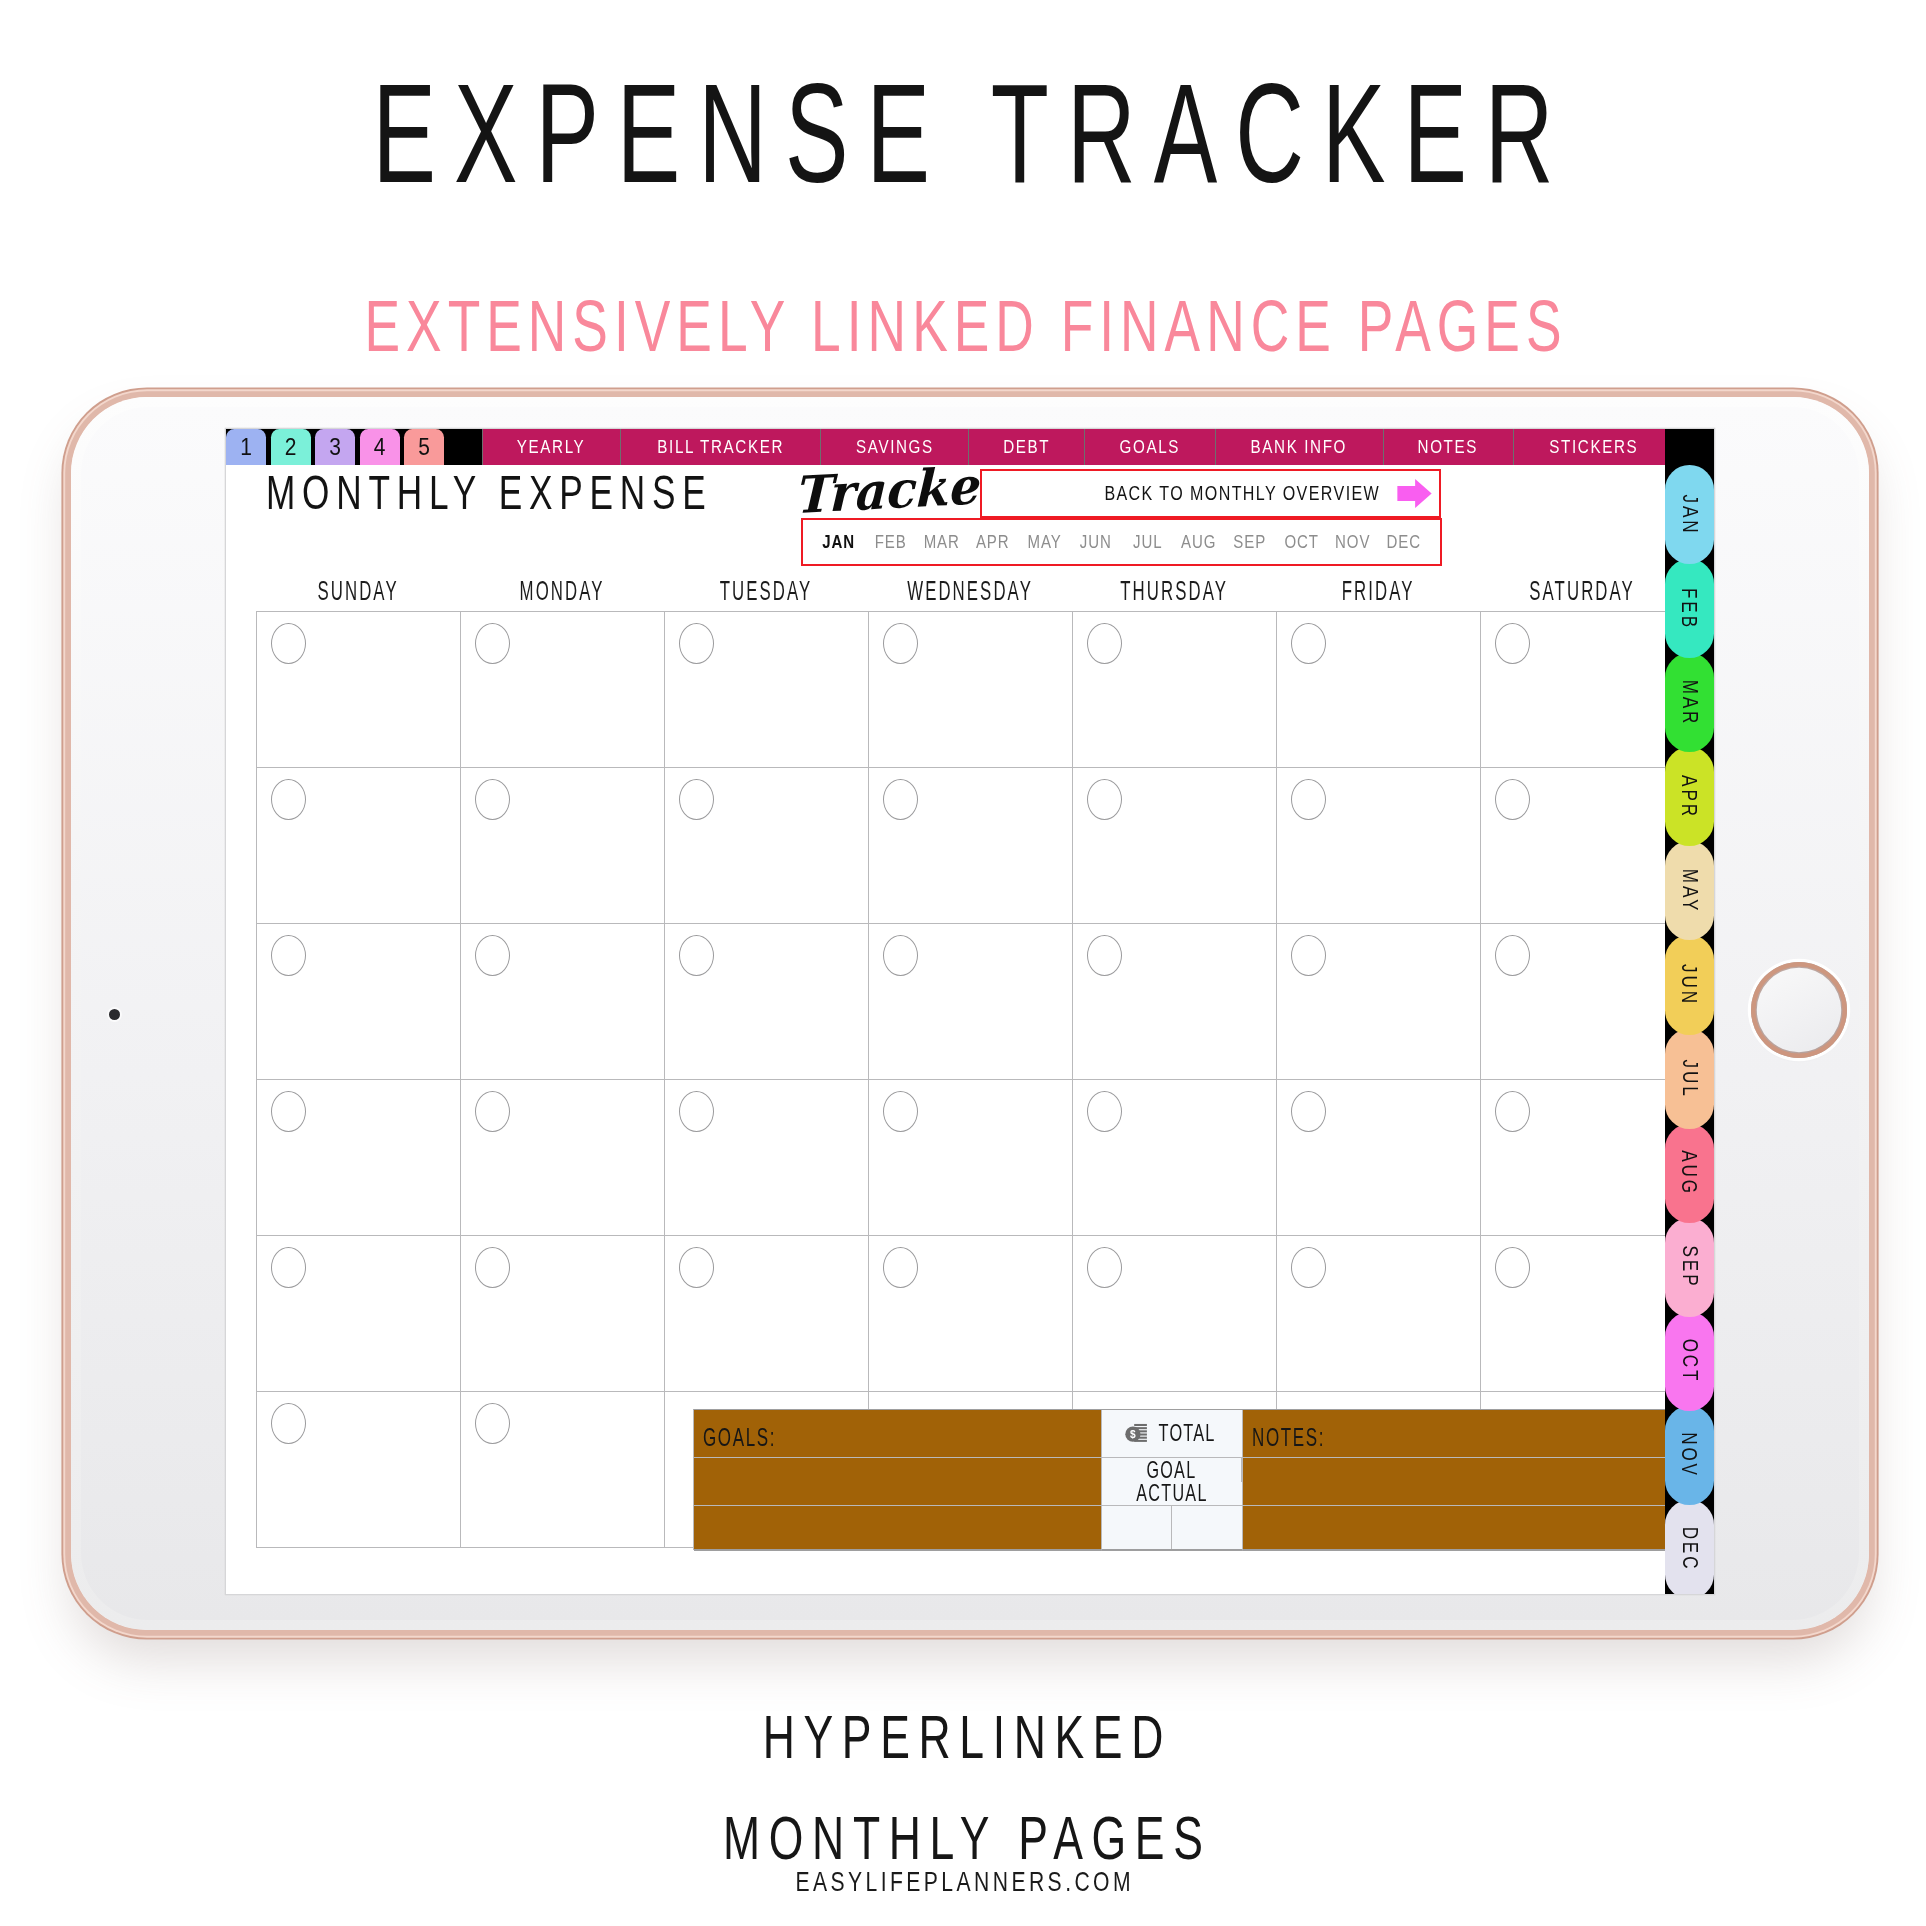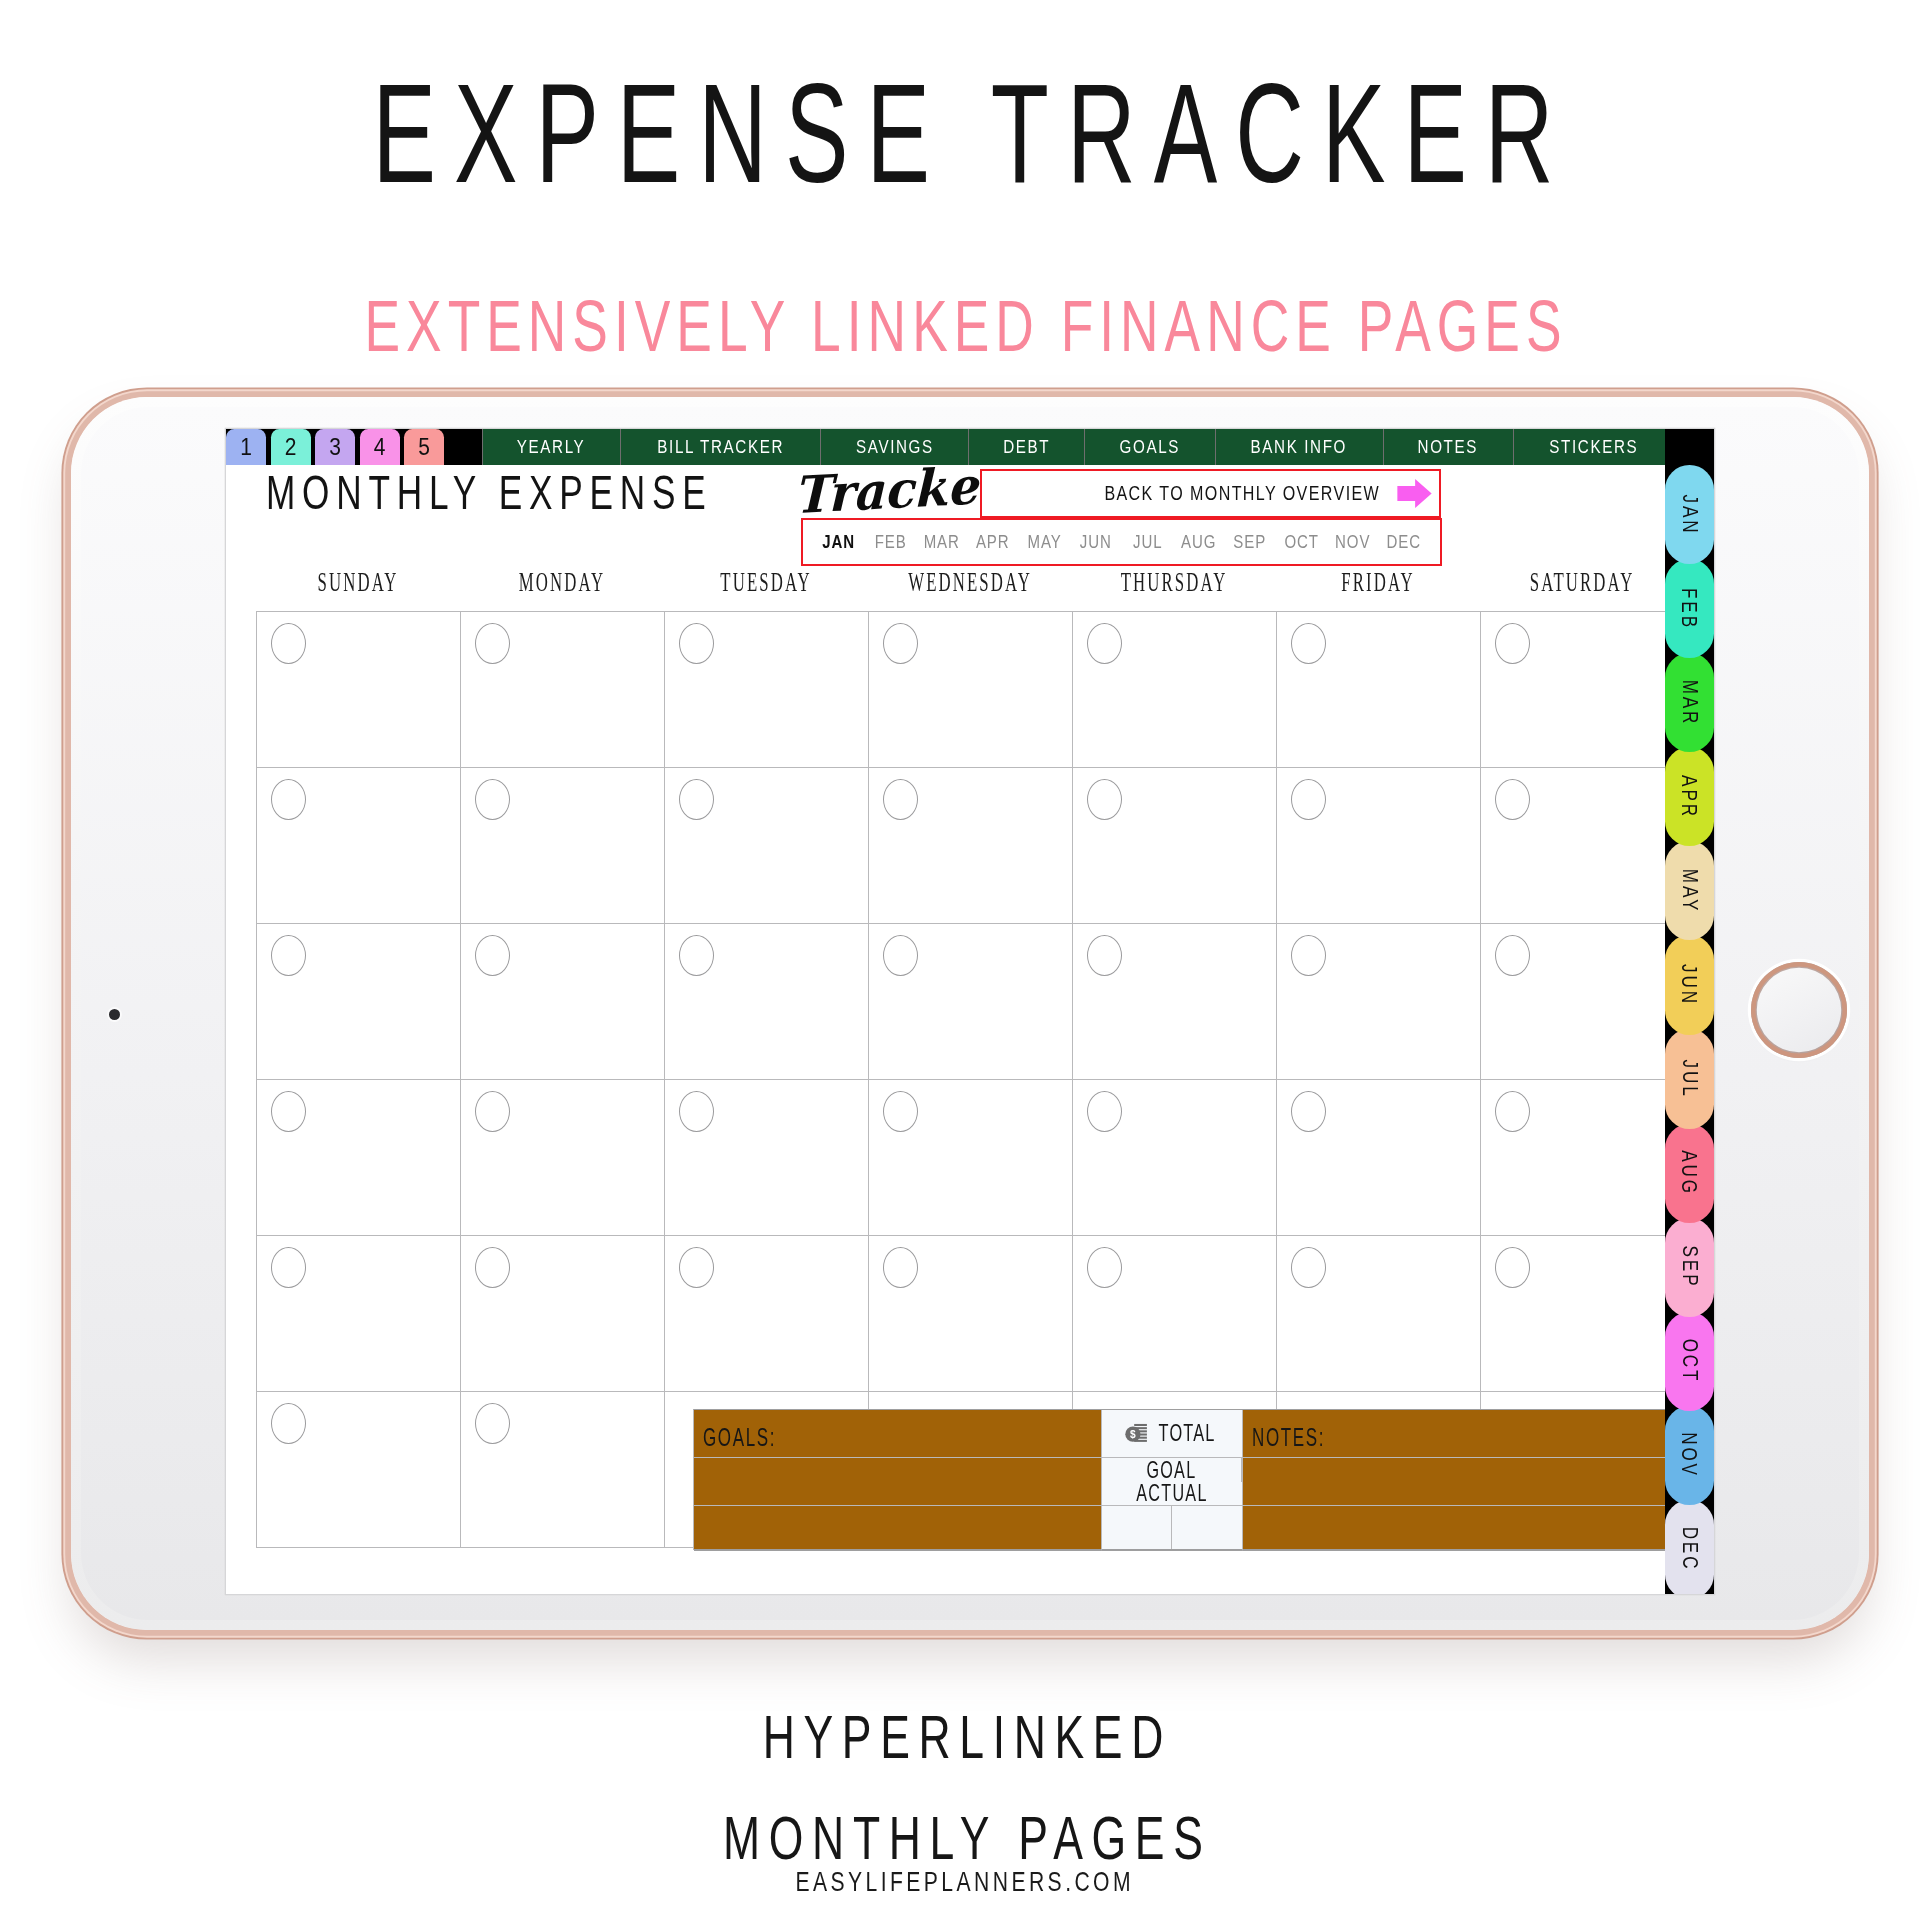--- a/index.html
+++ b/index.html
@@ -95,21 +95,21 @@
     width:40px;height:36px;position:relative;
     display:flex;align-items:center;justify-content:center;
     font-size:21px;color:#111;font-weight:400;
     border-top-left-radius:8.3px;border-top-right-radius:8.3px;
     margin-right:4.5px;
     font-family:"Liberation Sans",sans-serif;
   }
   .numtab span{transform:scaleY(1.12);display:block;}
   .numgap{width:33px;background:#000;}
   .navlink{
-    flex:1 1 auto;background:#14532d;color:#ffffff;
+    flex:1 1 auto;background:#be185d;color:#ffffff;
     display:flex;align-items:center;justify-content:center;
     font-size:16px;letter-spacing:1.7px;
     border-left:1.3px solid #6e6e6e;
     transform:none;
   }
   .navlink span{transform:scaleY(1.16) scaleX(0.95);display:block;white-space:nowrap;}
   .navhome{
     width:40px;background:#ffffff;display:flex;align-items:center;justify-content:center;
     border-left:1.3px solid #000;
   }
@@ -153,23 +153,22 @@
     display:flex;align-items:center;box-sizing:border-box;padding:0 10.3px;
   }
   .mon-item{
     flex:1 1 0;text-align:center;font-size:16.7px;letter-spacing:1px;
     color:#8d8d8d;transform:scaleX(0.9) scaleY(1.12);
   }
   .mon-item.active{color:#101010;font-weight:700;}
 
   
   .dayhdr{
-    position:absolute;left:29.5px;top:137px;width:1429px;height:35px;
+    position:absolute;left:29.5px;top:146px;width:1429px;height:35px;
     display:flex;
-    font-family:Liberation Serif, serif;
   }
   .dayhdr div{
     flex:1 1 0;text-align:center;font-size:21px;letter-spacing:2.6px;
     color:#1c1c1c;transform:scaleX(0.8) scaleY(1.3);transform-origin:center top;
   }
   .calgrid{
     position:absolute;left:29.5px;top:182px;width:1429px;height:937px;
     display:grid;
     grid-template-columns:repeat(7,1fr);
     grid-template-rows:repeat(6,1fr);

